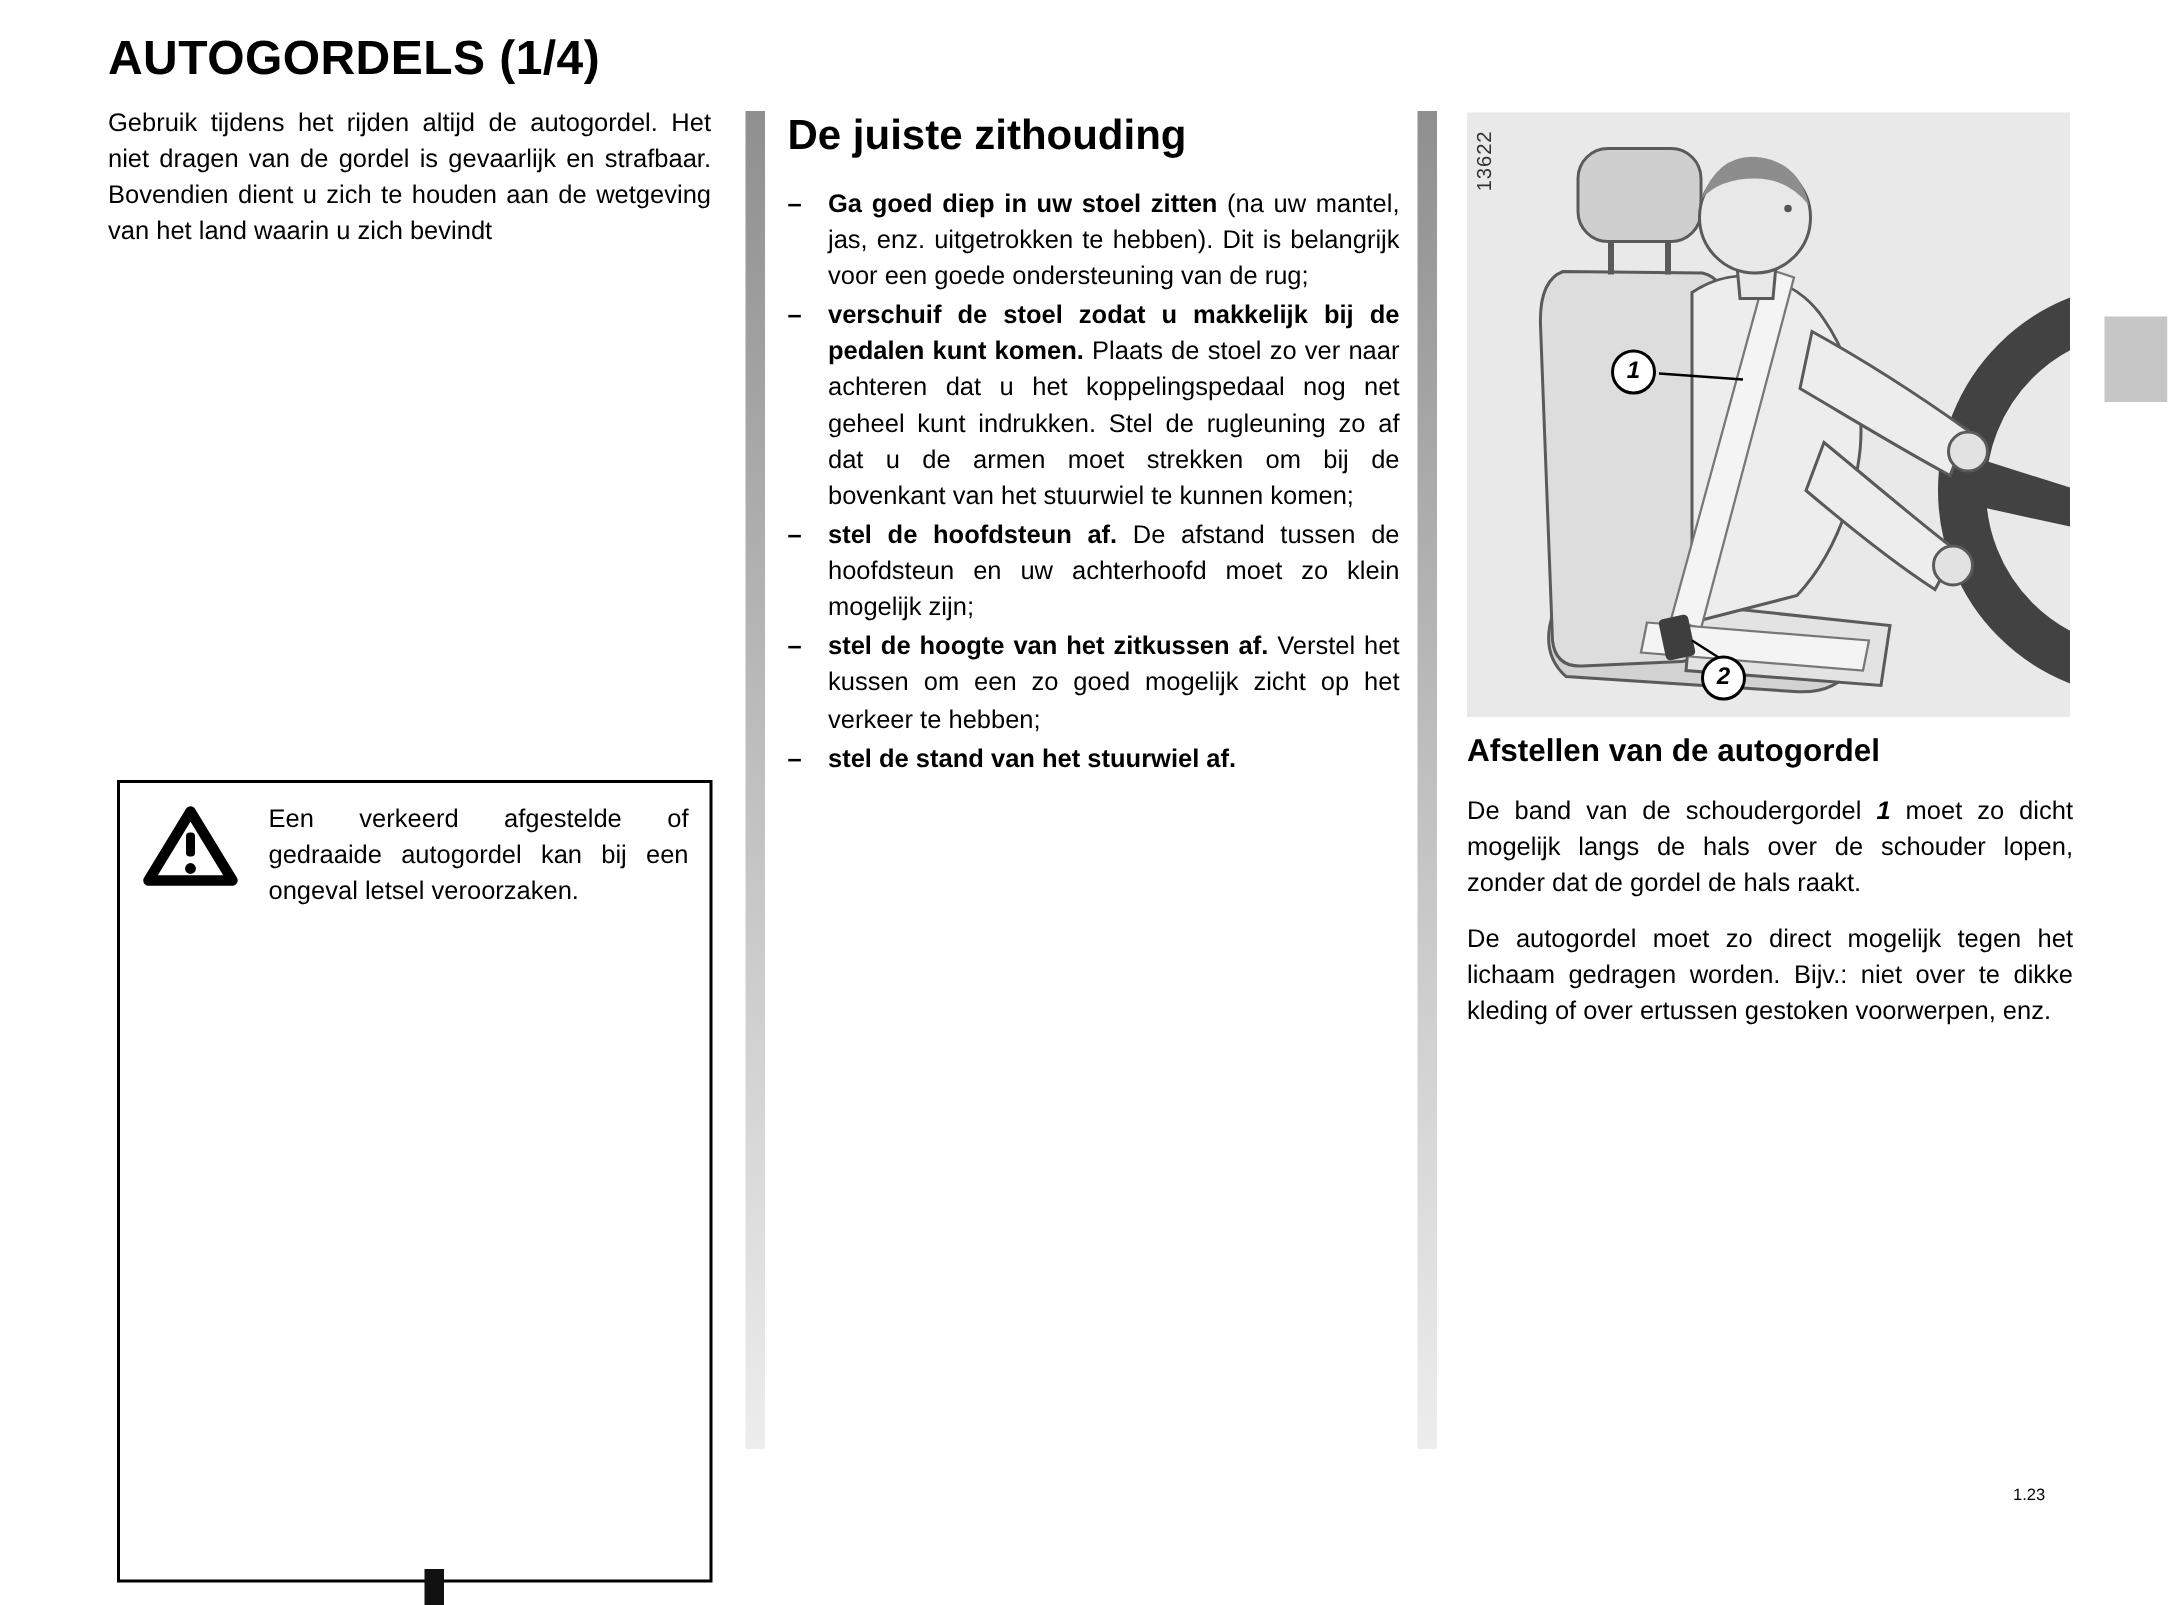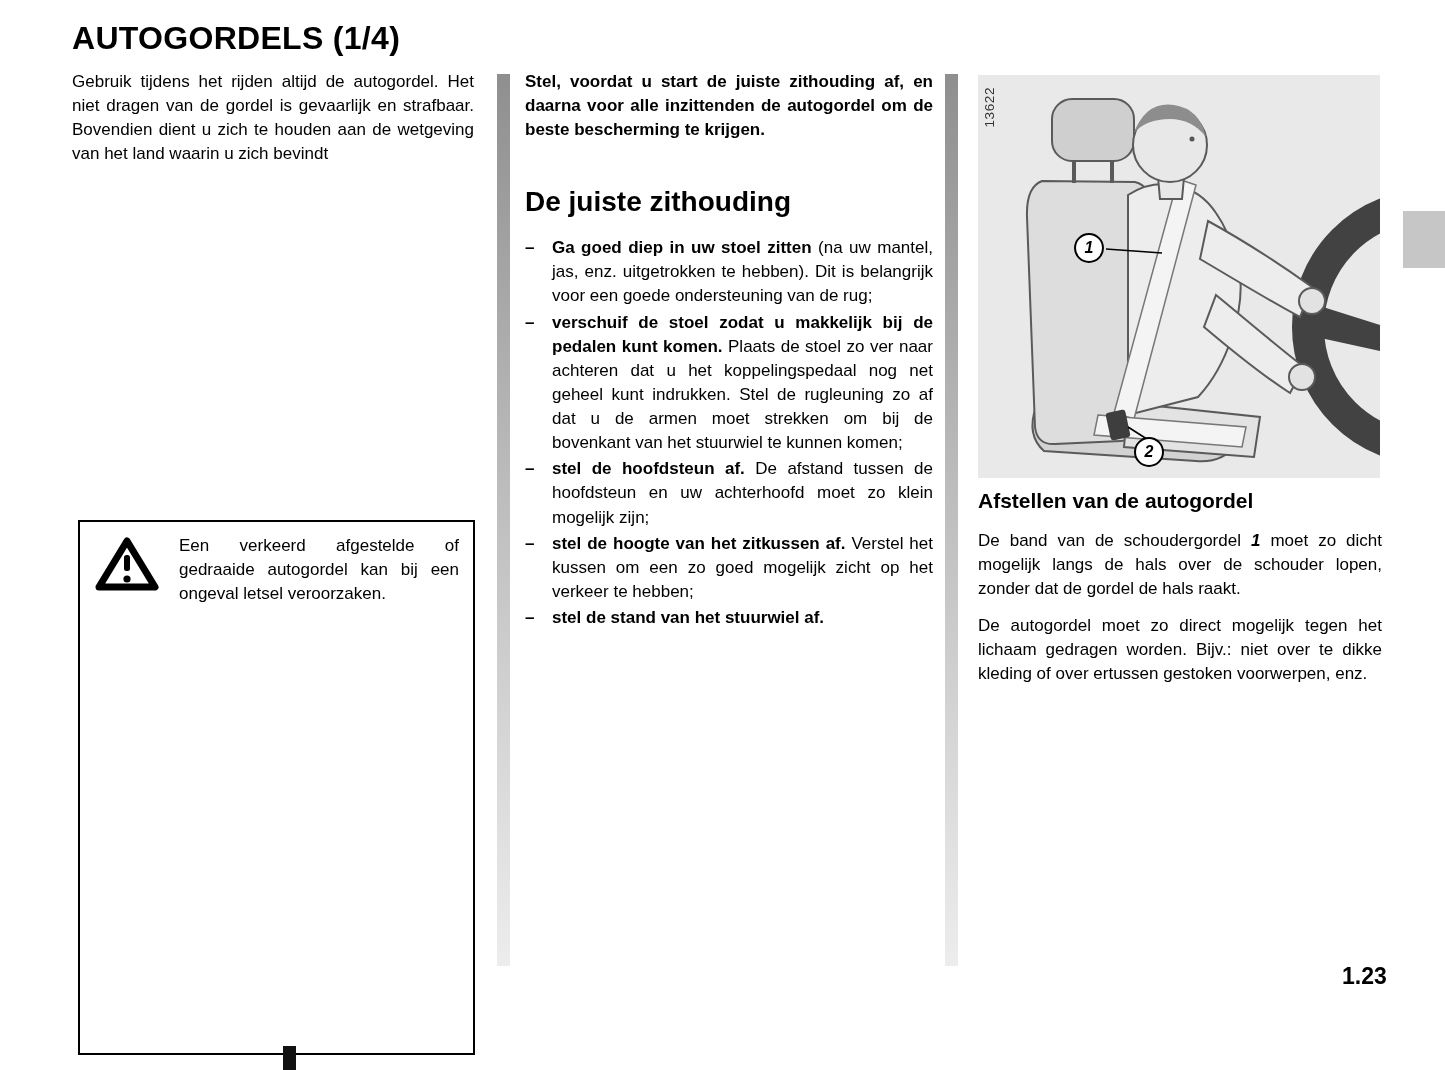--- a/index.html
+++ b/index.html
@@ -77,22 +77,22 @@
   }
   .col-right h2 { margin:0 0 13px 0; font-size:21px; }
   .col-right p { margin:0 0 13px 0; }
   .ref { font-weight:bold; font-style:italic; }
 
   .side-tab {
     position:absolute; left:1403px; top:211px; width:42px; height:57px;
     background:#c6c6c6;
   }
   .page-number {
-    position:absolute; left:1342px; top:963px;
-    font-size:23px; font-weight:bold;
+    position:absolute; left:1342px; top:991px;
+    font-size:11px; font-weight:normal;
   }
   .print-marker {
     position:absolute; left:283px; top:1046px; width:13px; height:24px;
     background:#111;
   }
 </style>
 </head>
 <body>
 
 <h1 class="title">AUTOGORDELS (1/4)</h1>
@@ -109,21 +109,20 @@
       <circle cx="33" cy="45" r="3.6" fill="#000"></circle>
     </svg>
   </span>
   <p>Een verkeerd afgestelde of gedraaide autogordel kan bij een ongeval letsel veroorzaken.</p>
 </div>
 
 <div class="divider divider-1"></div>
 <div class="divider divider-2"></div>
 
 <div class="col-mid">
-  <p class="intro">Stel, voordat u start de juiste zithouding af, en daarna voor alle inzittenden de autogordel om de beste bescherming te krijgen.</p>
   <h2>De juiste zithouding</h2>
 
   <div class="bullet">
     <span class="dash">–</span>
     <span class="text"><span class="lead">Ga goed diep in uw stoel zitten</span><span> (na uw mantel, jas, enz. uitgetrokken te hebben). Dit is belangrijk voor een goede ondersteuning van de rug;</span></span>
   </div>
   <div class="bullet">
     <span class="dash">–</span>
     <span class="text"><span class="lead">verschuif de stoel zodat u makkelijk bij de pedalen kunt komen.</span><span> Plaats de stoel zo ver naar achteren dat u het koppelingspedaal nog net geheel kunt indrukken. Stel de rugleuning zo af dat u de armen moet strekken om bij de bovenkant van het stuurwiel te kunnen komen;</span></span>
   </div>

